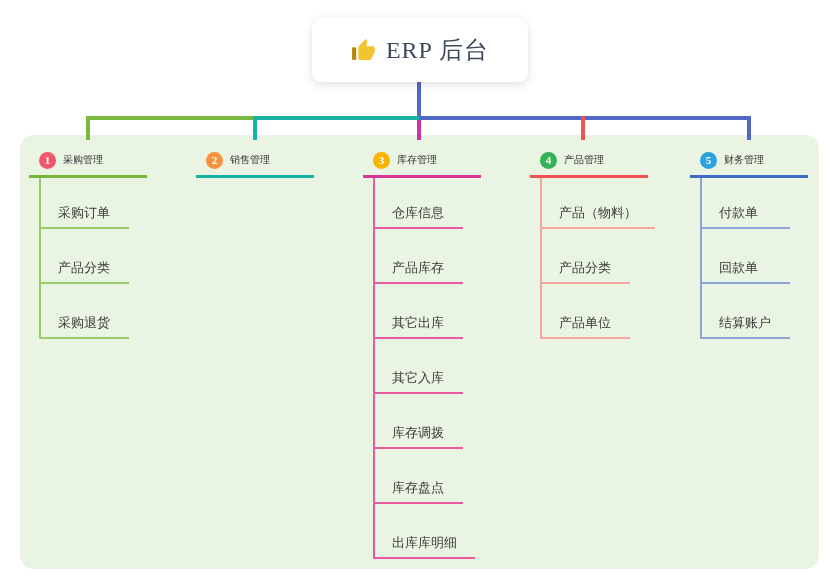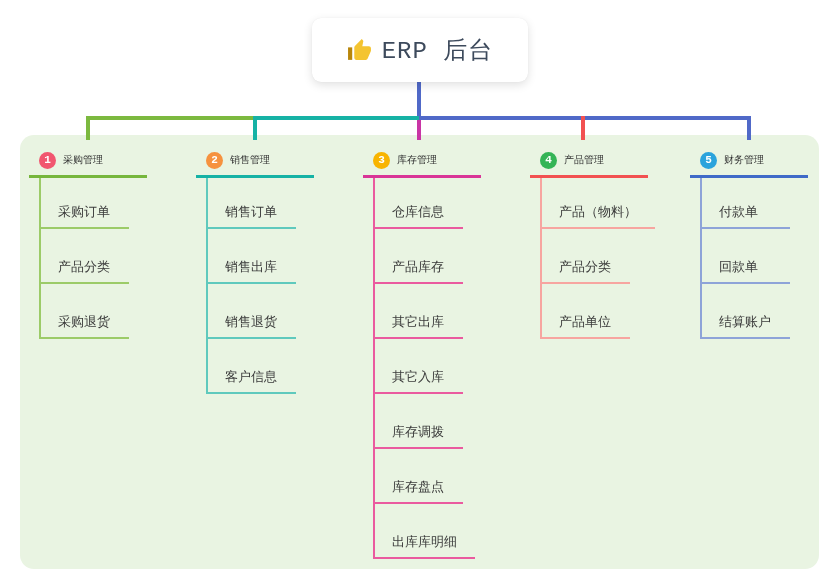--- a/index.html
+++ b/index.html
@@ -1,18 +1,18 @@
 <!DOCTYPE html>
 <html><head>
 <meta charset="utf-8">
 <style>
   html,body { margin:0; padding:0; background:#fff; }
   #canvas {
     position:relative; width:839px; height:588px; overflow:hidden;
-    font-family:Liberation Mono, monospace; background:#fff;
+    font-family:Liberation Serif, serif; background:#fff;
   }
 
   
   #panel {
     position:absolute; left:20px; top:135px; width:799px; height:434px;
     background:#e9f4e2; border-radius:14px;
   }
 
   
   #root-node {
@@ -105,26 +105,20 @@
           <div class="child">产品分类</div>
           <div class="child">采购退货</div>
         </div>
     </div>
 
     <div class="branch" style="--main: #16b2a5; --light: #5fc9bd; --badge: #f6923f;">
       <div class="branch-title">
         <span class="badge">2</span>
         <span class="branch-label">销售管理</span>
       </div>
-      <div class="branch-children">
-          <div class="child">销售订单</div>
-          <div class="child">销售出库</div>
-          <div class="child">销售退货</div>
-          <div class="child">客户信息</div>
-        </div>
     </div>
 
     <div class="branch" style="--main: #d93597; --light: #ea5a9f; --badge: #f8b400;">
       <div class="branch-title">
         <span class="badge">3</span>
         <span class="branch-label">库存管理</span>
       </div>
       <div class="branch-children">
           <div class="child">仓库信息</div>
           <div class="child">产品库存</div>

